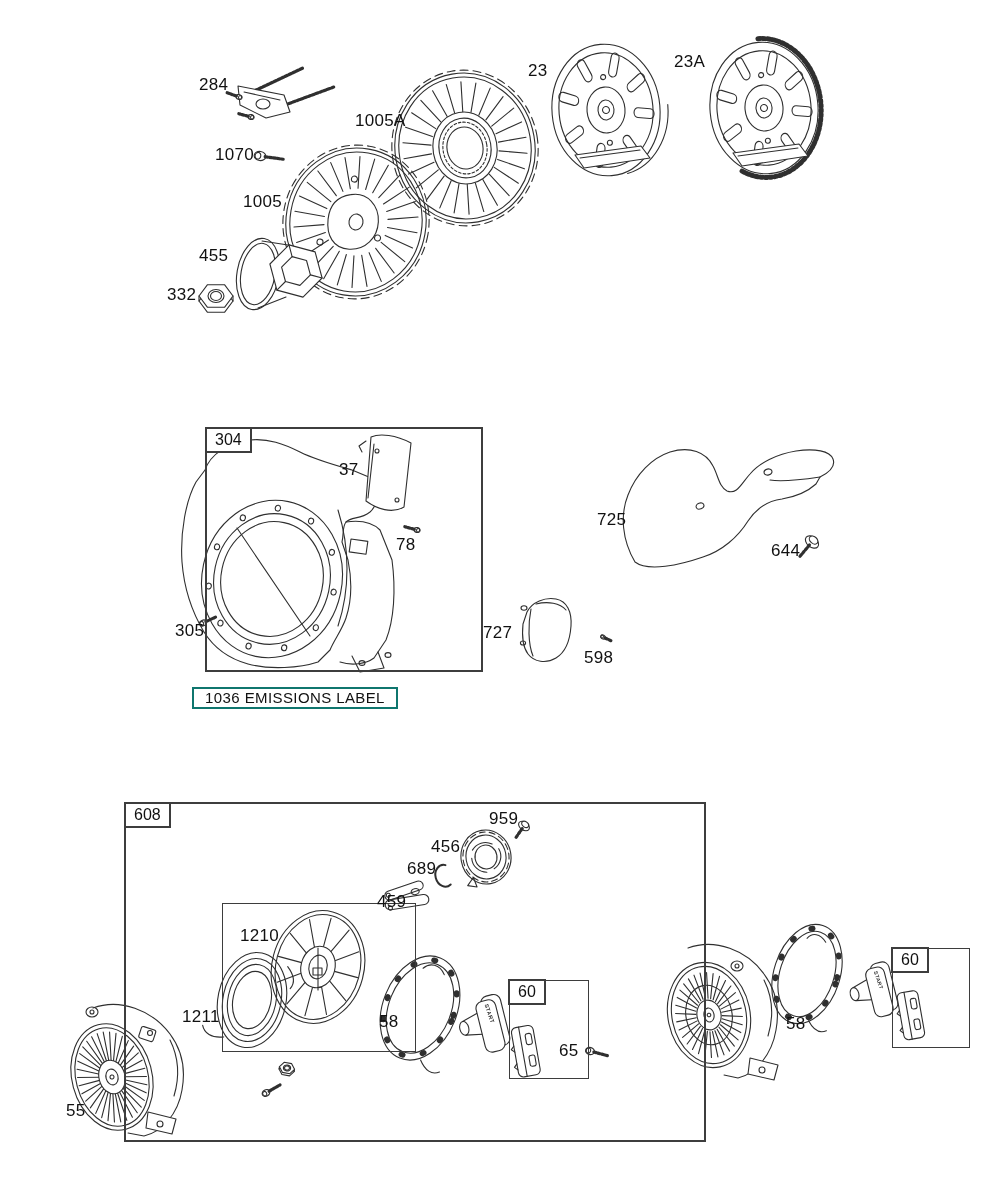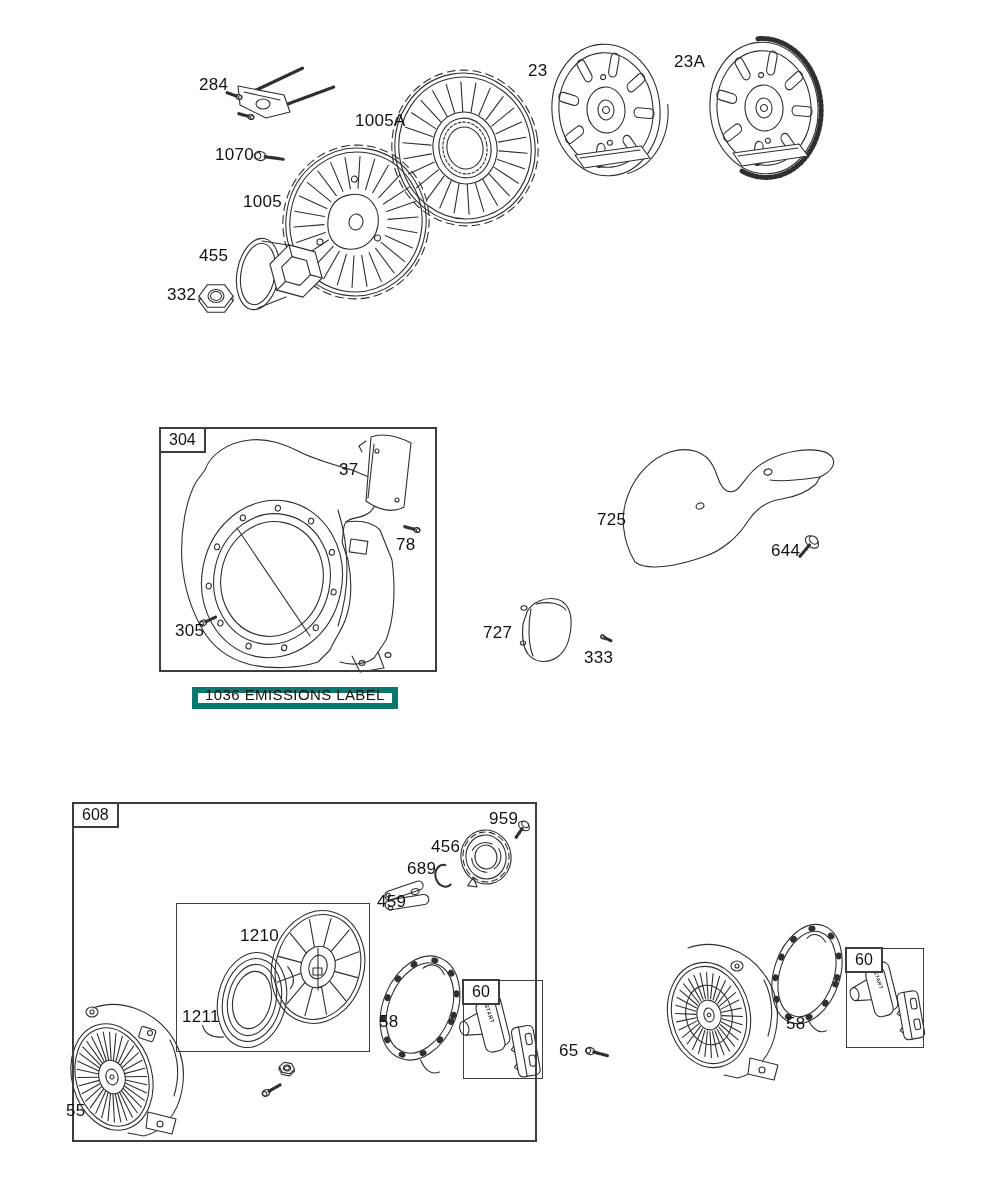--- a/index.html
+++ b/index.html
@@ -8,25 +8,25 @@
   .art{position:absolute;left:0;top:0;}
   .art *{stroke:#2f2f2f;stroke-width:1.1;fill:none;stroke-linecap:round;stroke-linejoin:round;vector-effect:non-scaling-stroke;}
   .art .wf{fill:#ffffff;}
   .art .eng{stroke:none;fill:#2f2f2f;font:600 5.5px "Liberation Sans",sans-serif;letter-spacing:.4px;}
   .art .thread{stroke-width:3.2;stroke-dasharray:2.4 1.7;}
   .art .teeth{stroke-width:5;stroke-dasharray:2.4 2.4;}
   .art .ropetick{stroke-width:5.5;stroke-dasharray:1.6 20;}
   .art .scallop{stroke-dasharray:8 5;}
   .art .bearing{stroke-dasharray:2.6 2;}
   .lbl{position:absolute;color:#111;font-size:17px;line-height:1.1;white-space:nowrap;letter-spacing:.3px;}
-  .frame{position:absolute;border:2px solid #3d3d3d;box-sizing:border-box;}
+  .frame{position:absolute;border:2px solid #3d3d3d;box-sizing:border-box;margin-left:46px;}
   .tab{position:absolute;left:-2px;top:-2px;background:#fff;border:2px solid #3d3d3d;
        padding:1px 8px 2px;font-size:16px;color:#111;line-height:1.2;}
-  .embox{position:absolute;border:6px solid #0f766e;box-sizing:border-box;background:#fff;
-         display:flex;align-items:flex-end;justify-content:center;font-size:15px;color:#111;letter-spacing:.4px;}
+  .embox{position:absolute;border:2px solid #0f766e;box-sizing:border-box;background:#fff;
+         display:flex;align-items:flex-start;justify-content:center;font-size:15px;color:#111;letter-spacing:.4px;}
 </style>
 </head>
 <body>
 
 <div class="stage">
 
 <svg class="art" width="1000" height="1200" viewBox="0 0 1000 1200">
   <defs>
     <g id="bolt">
       <ellipse cx="0" cy="0" rx="4.5" ry="3.5" class="wf"></ellipse>
@@ -503,21 +503,21 @@
   <use href="#grip" transform="translate(879,990) rotate(-14) scale(0.95)"></use>
   <use href="#insert" transform="translate(912,1016) rotate(-10) scale(0.95)"></use>
 </svg>
 
   <div class="frame" style="left:159px;top:427px;width:278px;height:245px">
     <span class="tab">304</span>
   </div>
   <div class="embox" style="left:192px;top:687px;width:206px;height:22px">
     <span>1036 EMISSIONS LABEL</span>
   </div>
-  <div class="frame" style="left:72px;top:802px;width:465px;height:340px">
+  <div class="frame" style="left:78px;top:802px;width:582px;height:340px">
     <span class="tab">608</span>
   </div>
   <div class="frame" style="left:176px;top:903px;width:194px;height:149px;border-width:1.5px"></div>
   <div class="frame" style="left:463px;top:980px;width:80px;height:99px;border-width:1.5px">
     <span class="tab">60</span>
   </div>
   <div class="frame" style="left:846px;top:948px;width:78px;height:100px;border-width:1.5px">
     <span class="tab">60</span>
   </div>
 
@@ -528,21 +528,21 @@
   <div class="lbl" style="left:199px;top:247px">455</div>
   <div class="lbl" style="left:167px;top:286px">332</div>
   <div class="lbl" style="left:528px;top:62px">23</div>
   <div class="lbl" style="left:674px;top:53px">23A</div>
   <div class="lbl" style="left:339px;top:461px">37</div>
   <div class="lbl" style="left:396px;top:536px">78</div>
   <div class="lbl" style="left:175px;top:622px">305</div>
   <div class="lbl" style="left:597px;top:511px">725</div>
   <div class="lbl" style="left:771px;top:542px">644</div>
   <div class="lbl" style="left:483px;top:624px">727</div>
-  <div class="lbl" style="left:584px;top:649px">333</div>
+  <div class="lbl" style="left:584px;top:649px">598</div>
   <div class="lbl" style="left:489px;top:810px">959</div>
   <div class="lbl" style="left:431px;top:838px">456</div>
   <div class="lbl" style="left:407px;top:860px">689</div>
   <div class="lbl" style="left:377px;top:893px">459</div>
   <div class="lbl" style="left:240px;top:927px">1210</div>
   <div class="lbl" style="left:182px;top:1008px">1211</div>
   <div class="lbl" style="left:66px;top:1102px">55</div>
   <div class="lbl" style="left:379px;top:1013px">58</div>
   <div class="lbl" style="left:559px;top:1042px">65</div>
   <div class="lbl" style="left:786px;top:1015px">58</div>

